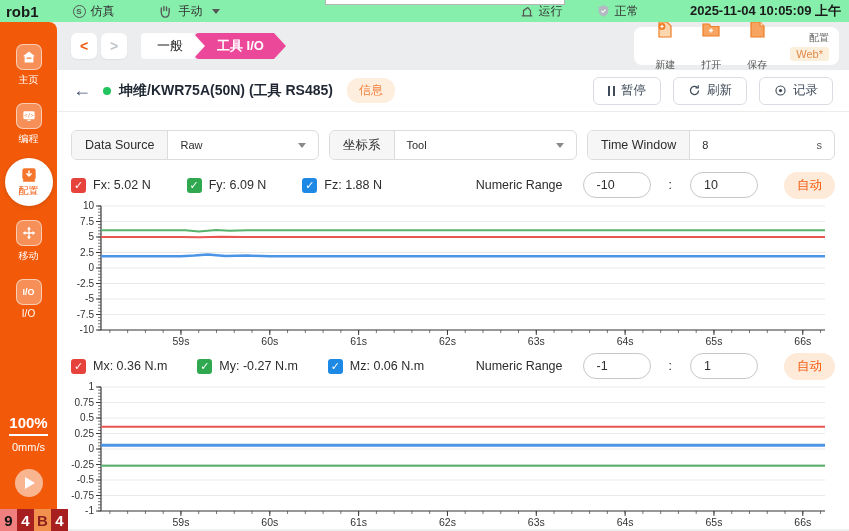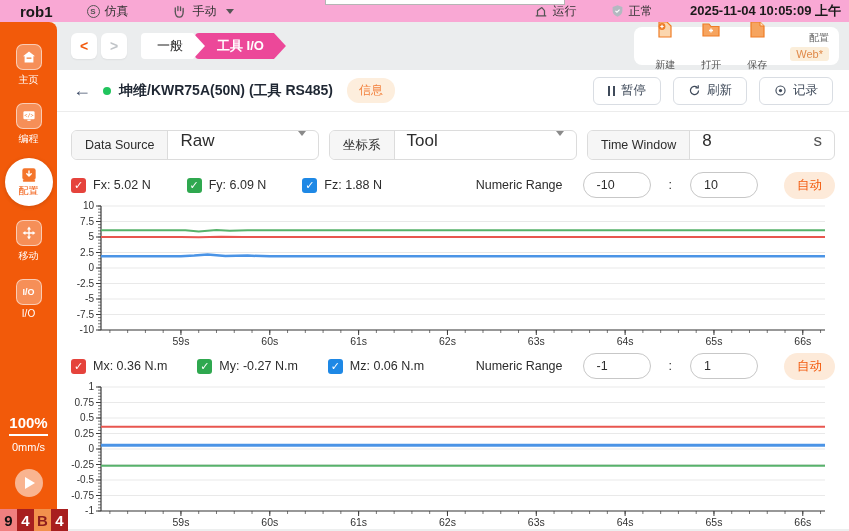--- a/index.html
+++ b/index.html
@@ -1,19 +1,19 @@
 <!DOCTYPE html>
 <html><head>
 <meta charset="utf-8">
 <style>
   * { margin:0; padding:0; box-sizing:border-box; }
   html,body { width:849px; height:531px; overflow:hidden; background:#edefef;
     font-family:"Liberation Sans","DejaVu Sans",sans-serif; }
-  .topbar { position:absolute; top:0; left:0; width:849px; height:22px; background:#f9a8d4;
-    display:flex; align-items:center; padding:0 8px 0 20px; z-index:30; }
+  .topbar { position:absolute; top:0; left:0; width:849px; height:22px; background:#86efac;
+    display:flex; align-items:center; padding:0 8px 0 6px; z-index:30; }
   .robot-name { font-size:15px; font-weight:bold; color:#1a1a1a; margin-right:34px; }
   .tb-item { display:flex; align-items:center; gap:5px; font-size:12px; color:#333; }
   .sim-badge { width:13px; height:13px; border:1.4px solid #555; border-radius:50%;
     font-size:8px; color:#555; display:flex; align-items:center; justify-content:center; font-weight:bold; }
   .caret-down { width:0; height:0; border-left:4px solid transparent; border-right:4px solid transparent;
     border-top:5px solid #555; margin-left:4px; }
   .tb-date { font-size:13px; font-weight:bold; color:#1a1a1a; margin-left:auto; }
   .top-sliver { position:absolute; top:0; left:325px; width:240px; height:5px; background:#fff;
     border:1px solid #b5b5b5; border-top:none; z-index:40; }
 
@@ -71,21 +71,21 @@
     align-items:center; gap:6px; padding:0 14px; font-size:12.5px; color:#3f4a5a; cursor:pointer; }
   .pause-bars { display:flex; gap:2.5px; }
   .pause-bars span { width:2.5px; height:10px; background:#3f4a5a; display:block; }
 
   .content { background:#fff; height:417px; padding:0 14px; }
   .controls-row { display:flex; gap:10px; padding-top:18px; }
   .ctrl-group { flex:1; height:30px; border:1px solid #dcdcdc; border-radius:6px; display:flex;
     overflow:hidden; background:#fff; }
   .ctrl-label { background:#f6f6f6; border-right:1px solid #dcdcdc; display:flex; align-items:center;
     padding:0 13px; font-size:12.5px; color:#2d2d2d; white-space:nowrap; }
-  .ctrl-value { flex:1; display:flex; padding:0 12px; font-size:17px; color:#2d2d2d; cursor:pointer; }
+  .ctrl-value { flex:1; display:flex; align-items:center; padding:0 12px; font-size:11px; color:#2d2d2d; cursor:pointer; }
   .ctrl-caret { margin-left:auto; width:0; height:0; border-left:4px solid transparent;
     border-right:4px solid transparent; border-top:5px solid #8a8a8a; }
   .ctrl-unit { margin-left:auto; color:#555; }
 
   .legend-row { display:flex; align-items:center; margin-top:12px; height:26px; }
   .legend-item { display:flex; align-items:center; gap:7px; margin-right:36px; cursor:pointer; }
   .legend-check { width:15px; height:15px; border-radius:3px; color:#fff; font-size:11px; display:flex;
     align-items:center; justify-content:center; }
   .legend-label { font-size:12.5px; color:#2d2d2d; }
   .range-wrap { margin-left:auto; display:flex; align-items:center; gap:18px; }

